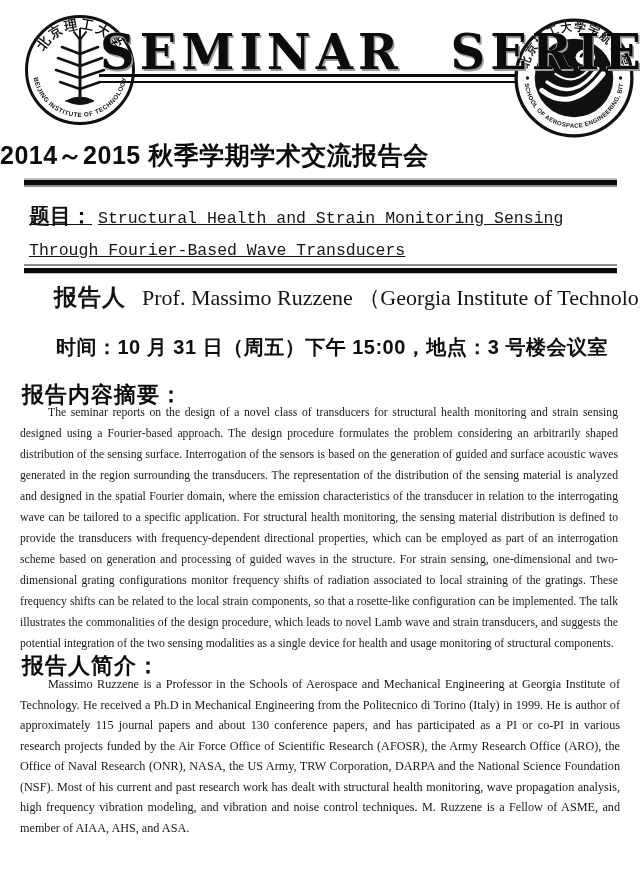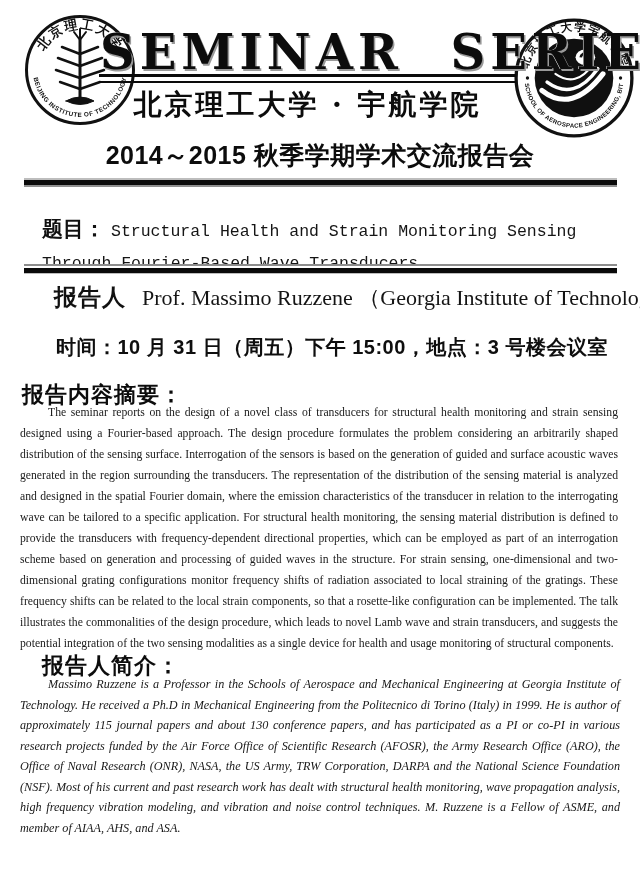--- a/index.html
+++ b/index.html
@@ -23,35 +23,35 @@
   .double-rule{
     left:99px;top:74px;width:417px;height:4px;
     border-top:3px solid #0a0a0a;border-bottom:2.4px solid #0a0a0a;
   }
   .org-title{
     left:100px;top:86px;width:415px;text-align:center;
     font-family:"DejaVu Serif",serif;font-weight:700;font-size:28px;
     letter-spacing:3px;white-space:nowrap;color:#0c0c0c;
   }
   .event-title{
-    left:0;top:139px;width:640px;text-align:center;
+    left:0;top:139px;width:640px;text-align:left;
     font-family:"Liberation Sans",sans-serif;font-weight:700;font-size:25px;
     letter-spacing:0.5px;color:#0c0c0c;white-space:nowrap;
   }
   .thick-rule{
     left:24px;top:178px;width:593px;height:9px;
     background:linear-gradient(to bottom,
       #bdbdbd 0,#bdbdbd 2.4px,
       #0a0a0a 2.4px,#0a0a0a 7.4px,
       #8f8f8f 7.4px,#8f8f8f 9px);
   }
 
   
   .talk-title-row{
-    left:25px;top:197px;width:596px;line-height:30.5px;margin:17px;
+    left:25px;top:197px;width:596px;line-height:30.5px;margin:4px;text-decoration:underline;
   }
   .talk-title-label{
     font-family:"Liberation Sans",sans-serif;font-weight:700;font-size:21px;
     margin-right:6px;
   }
   .talk-title-text{
     font-family:"Liberation Mono","DejaVu Sans Mono",monospace;
     font-size:16.5px;color:#151515;
   }
   .sep-rule{
@@ -85,24 +85,24 @@
     font-size:22px;letter-spacing:1px;color:#0c0c0c;
   }
   .abstract-heading{left:22px;top:380px;}
   .abstract-body{
     left:20px;top:402px;width:598px;margin:0;
     font-size:11.7px;line-height:21px;text-align:justify;
     text-indent:28px;color:#1a1a1a;
   }
 
   
-  .bio-heading{left:22px;top:651px;margin-left:20px;}
+  .bio-heading{left:22px;top:651px;}
   .bio-body{
     left:20px;top:674px;width:600px;margin:0;
-    font-style:italic;font-size:12.2px;line-height:20.5px;
+    font-size:12.2px;line-height:20.5px;
     text-align:justify;text-indent:28px;color:#181818;
   }
 
   
   .ring-cn-l{font-family:"DejaVu Sans",sans-serif;font-size:13px;font-weight:700;letter-spacing:2px;fill:#111;}
   .ring-en-l{font-family:"Liberation Sans",sans-serif;font-size:6.3px;font-weight:700;letter-spacing:0.5px;fill:#111;}
   .ring-cn-r{font-family:"DejaVu Sans",sans-serif;font-size:11px;font-weight:700;letter-spacing:1.6px;fill:#111;}
   .ring-en-r{font-family:"Liberation Sans",sans-serif;font-size:5.9px;font-weight:700;letter-spacing:0.3px;fill:#111;}
 </style>
 </head>
@@ -154,21 +154,20 @@
     <g>
       <ellipse cx="70" cy="39" rx="9.5" ry="7.5" fill="#ffffff"></ellipse>
       <path d="M65.5,39 a5,4.2 0 1 1 8.5,3.2" stroke="#101010" stroke-width="2.6" fill="none"></path>
     </g>
     <circle cx="14" cy="59" r="1.6" fill="#111"></circle>
     <circle cx="104" cy="59" r="1.6" fill="#111"></circle>
   </svg>
 
   <div class="abs series-title">SEMINAR SERIES</div>
   <div class="abs double-rule"></div>
-  <div class="abs org-title">北京理工大学 · 宇航学院</div>
 
   <div class="abs event-title">2014～2015 秋季学期学术交流报告会</div>
   <div class="abs thick-rule"></div>
 
   <p class="abs talk-title-row"><span class="talk-title-label">题目：</span><span class="talk-title-text">Structural Health and Strain Monitoring Sensing Through Fourier-Based Wave Transducers</span></p>
 
   <div class="abs sep-rule"></div>
 
   <p class="abs speaker-row">
     <span class="speaker-label">报告人</span>

